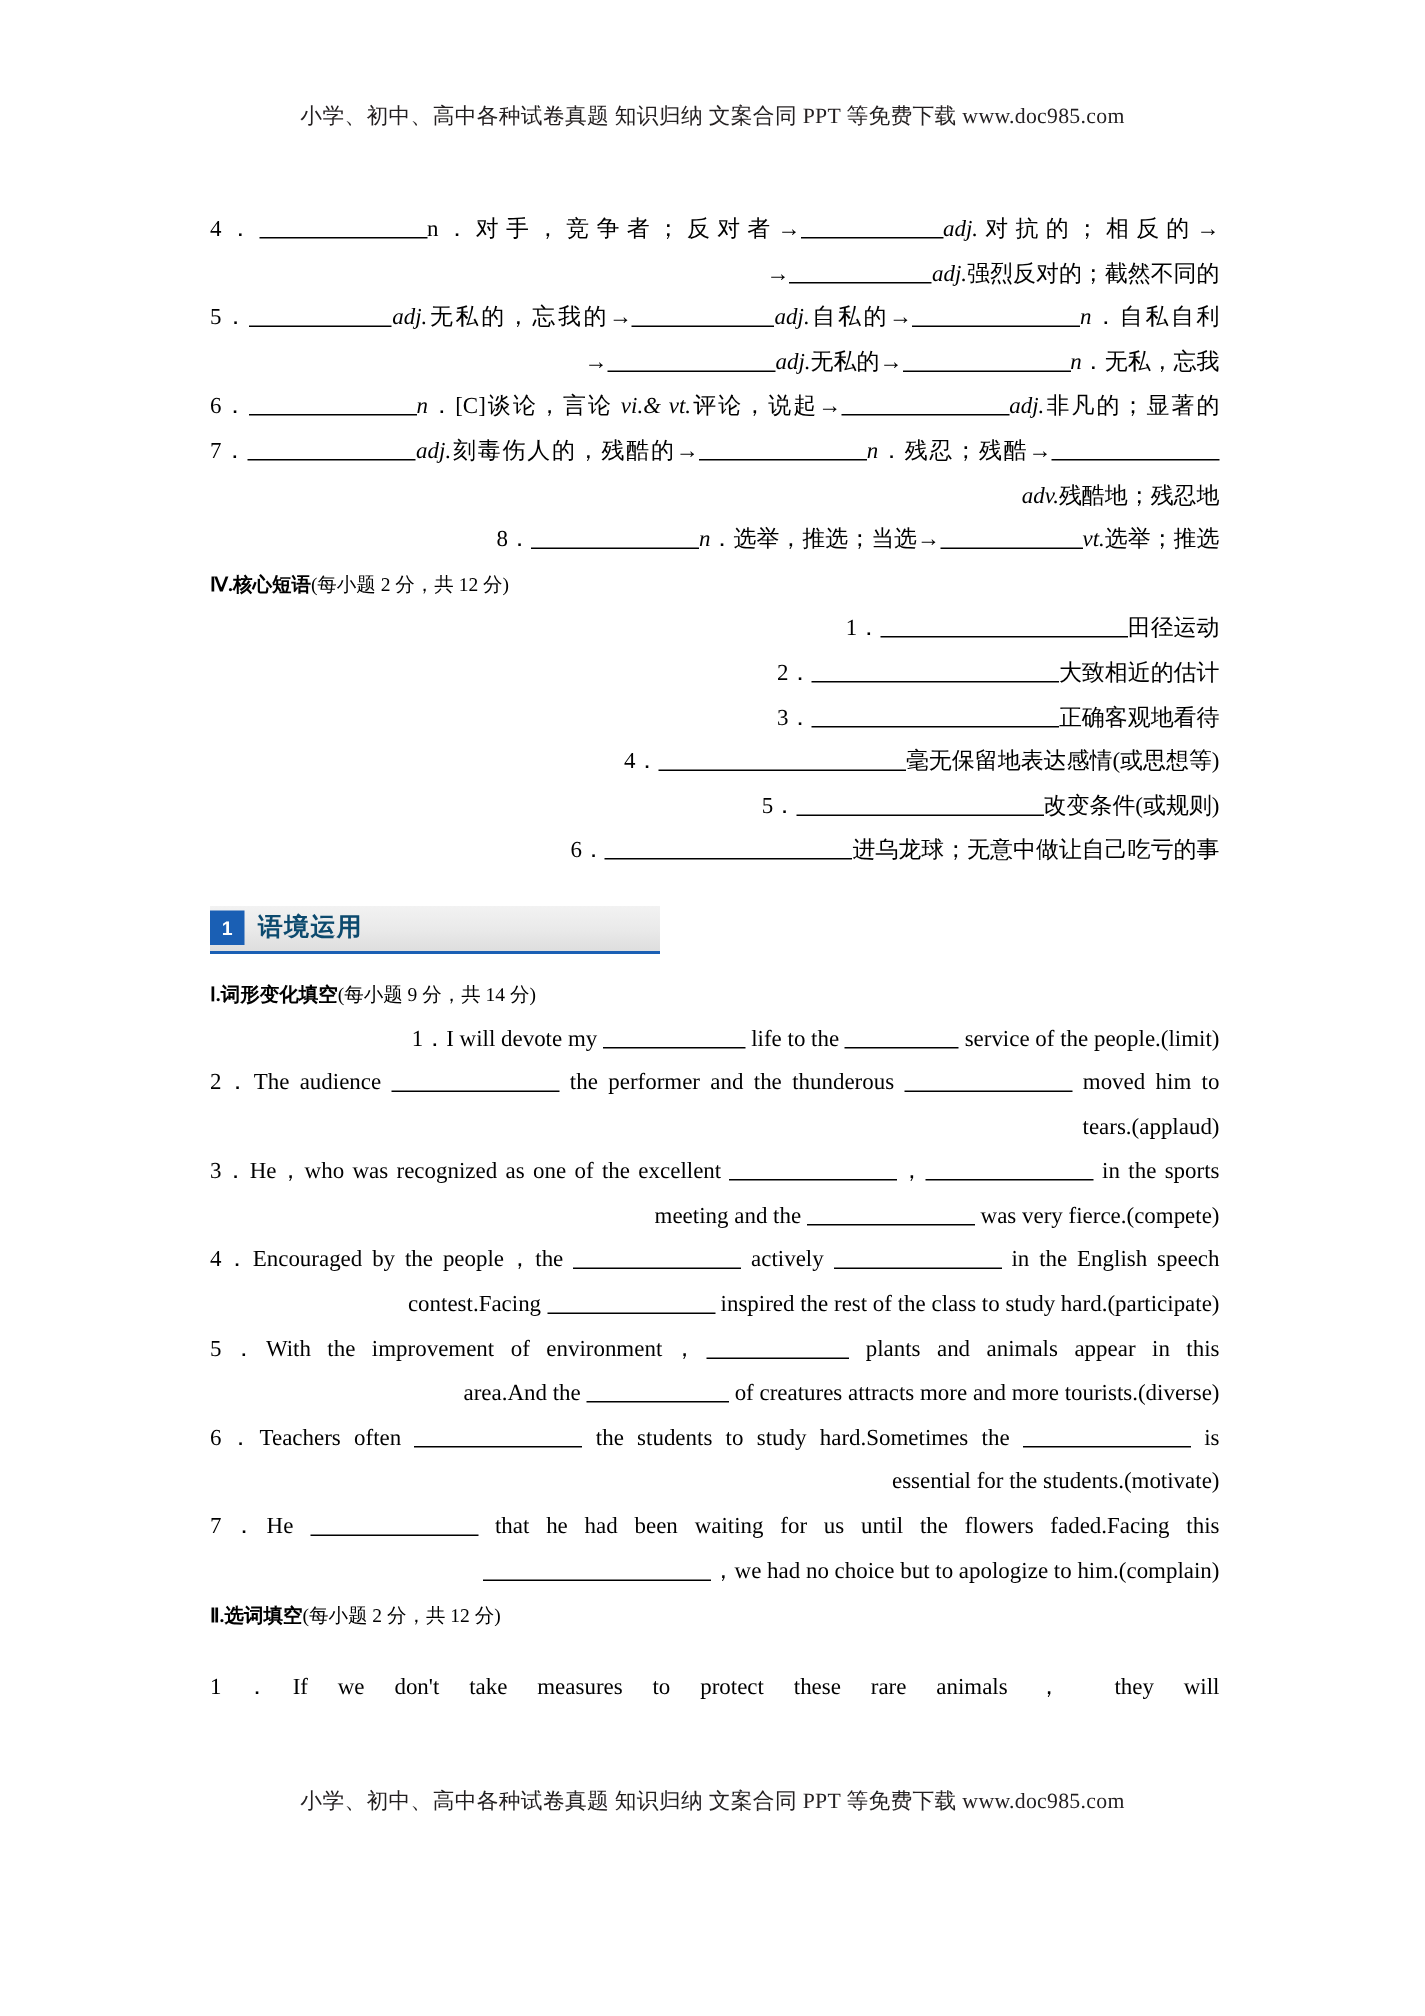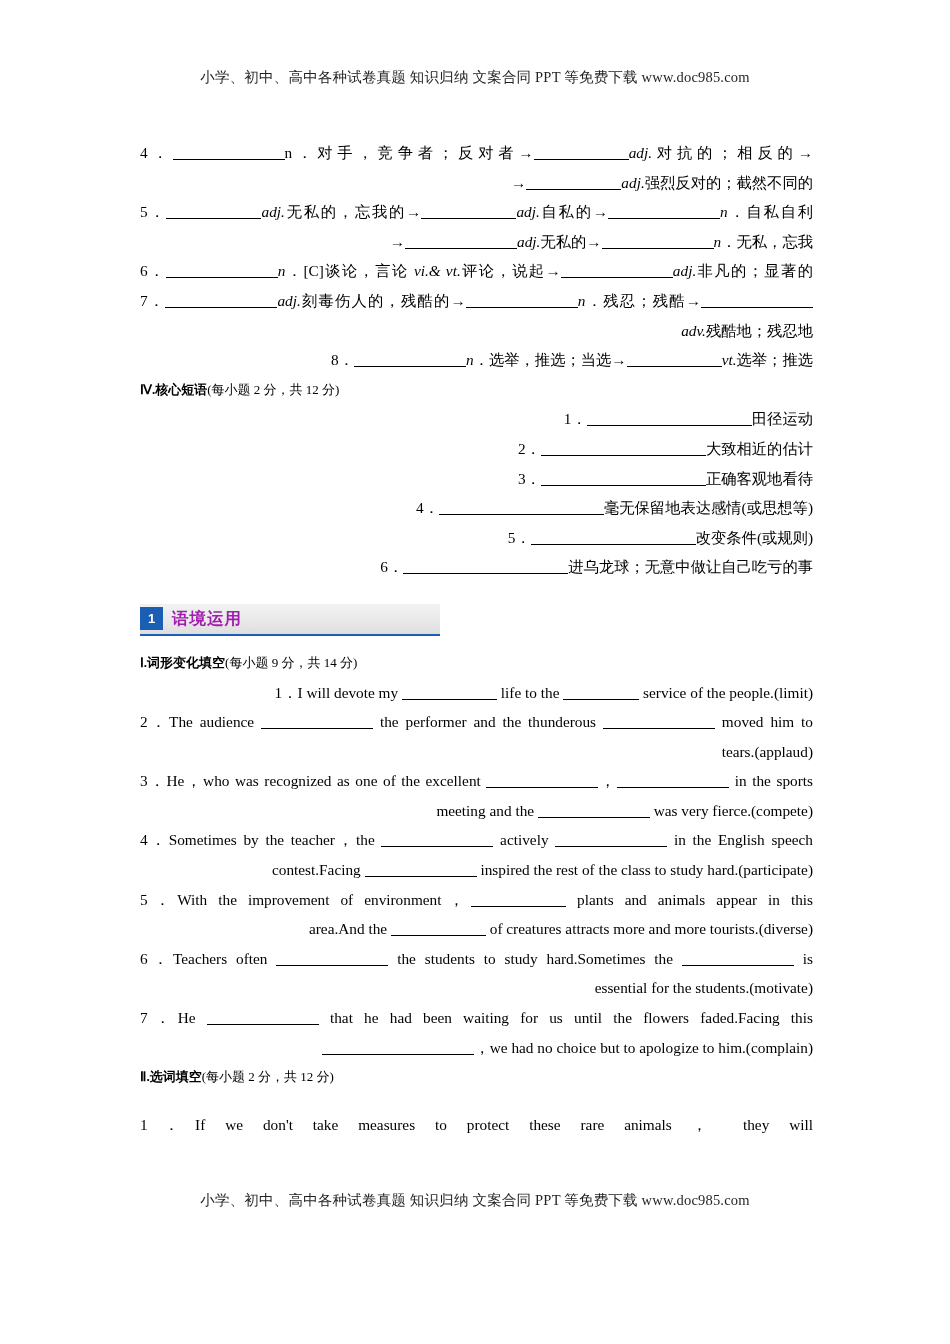--- a/index.html
+++ b/index.html
@@ -98,21 +98,21 @@
     text-align: center;
   }
   .section-bar .title {
     position: absolute;
     left: 32px;
     top: 3px;
     font-family: "Liberation Sans", sans-serif;
     font-size: 16.5px;
     font-weight: bold;
     line-height: 23px;
-    color: #a21caf;
+    color: #0c4a6e;
     letter-spacing: 1px;
   }
   .section-bar .underline {
     position: absolute;
     left: 0;
     top: 30px;
     width: 300px;
     height: 2px;
     background: #1a5fb4;
   }
@@ -214,21 +214,21 @@
       </div>
 
       <div class="line l-just">
         <span>3．</span><span>He，who was recognized as one of the excellent </span><span class="blank-l"></span><span>，</span><span class="blank-l"></span><span> in the sports</span>
       </div>
       <div class="line l-left">
         <span>meeting and the </span><span class="blank-l"></span><span> was very fierce.(compete)</span>
       </div>
 
       <div class="line l-just">
-        <span>4．</span><span>Sometimes by the teacher，the </span><span class="blank-l"></span><span> actively </span><span class="blank-l"></span><span> in the English speech</span>
+        <span>4．</span><span>Encouraged by the people，the </span><span class="blank-l"></span><span> actively </span><span class="blank-l"></span><span> in the English speech</span>
       </div>
       <div class="line l-left">
         <span>contest.Facing </span><span class="blank-l"></span><span> inspired the rest of the class to study hard.(participate)</span>
       </div>
 
       <div class="line l-just">
         <span>5．</span><span>With  the  improvement  of  environment，</span><span class="blank-m"></span><span>  plants  and  animals  appear  in  this</span>
       </div>
       <div class="line l-left">
         <span>area.And the </span><span class="blank-m"></span><span> of creatures attracts more and more tourists.(diverse)</span>

